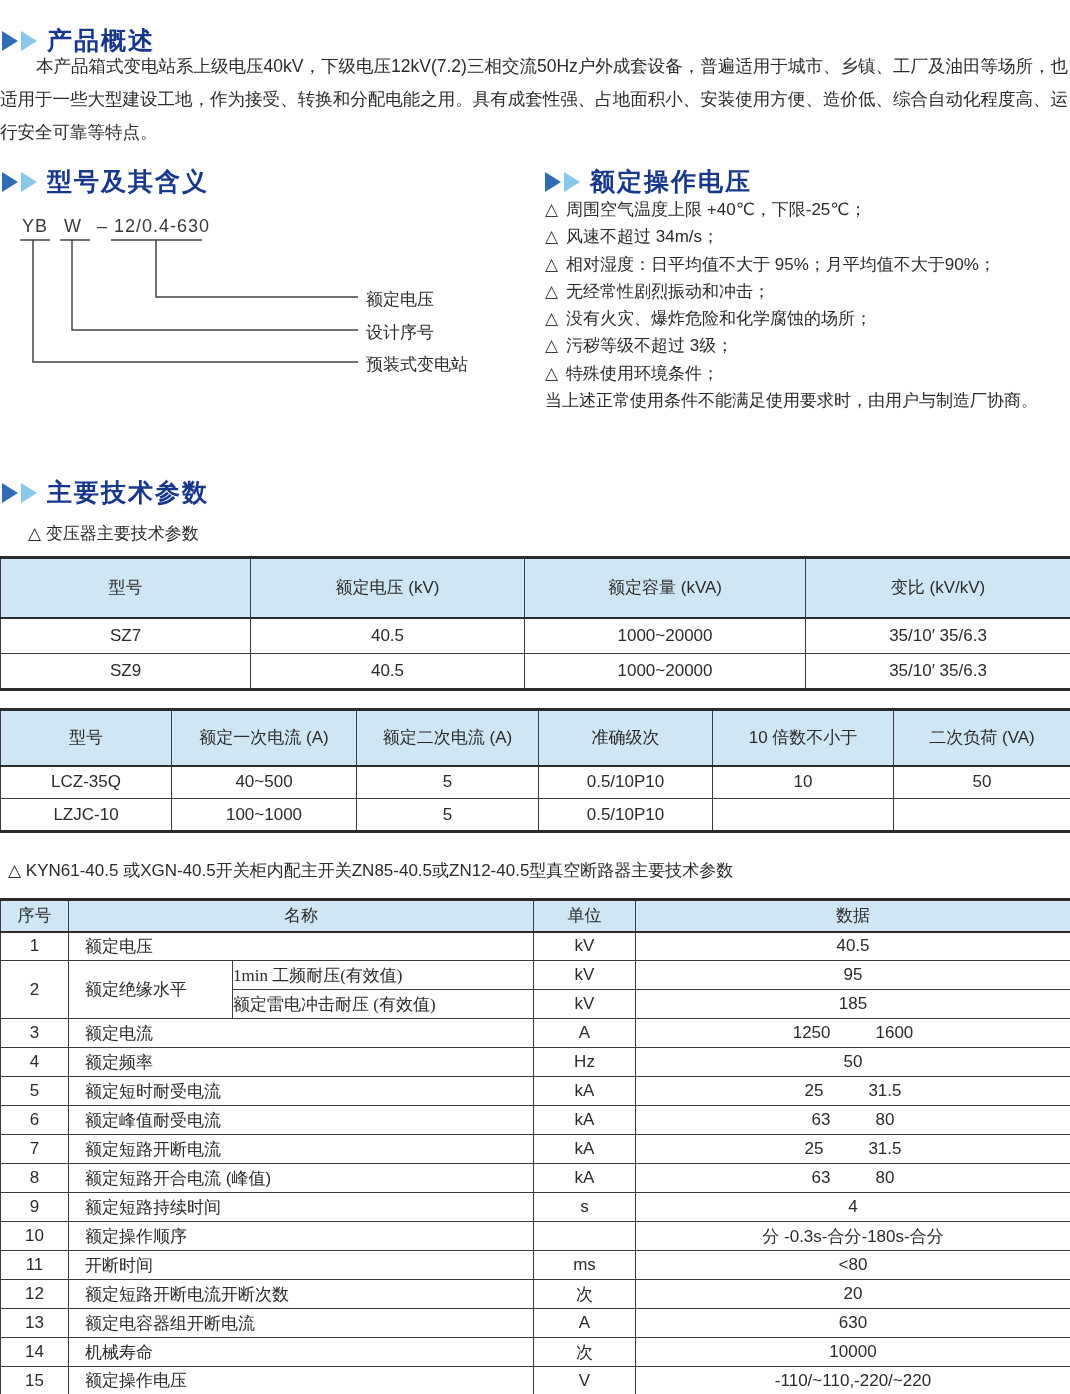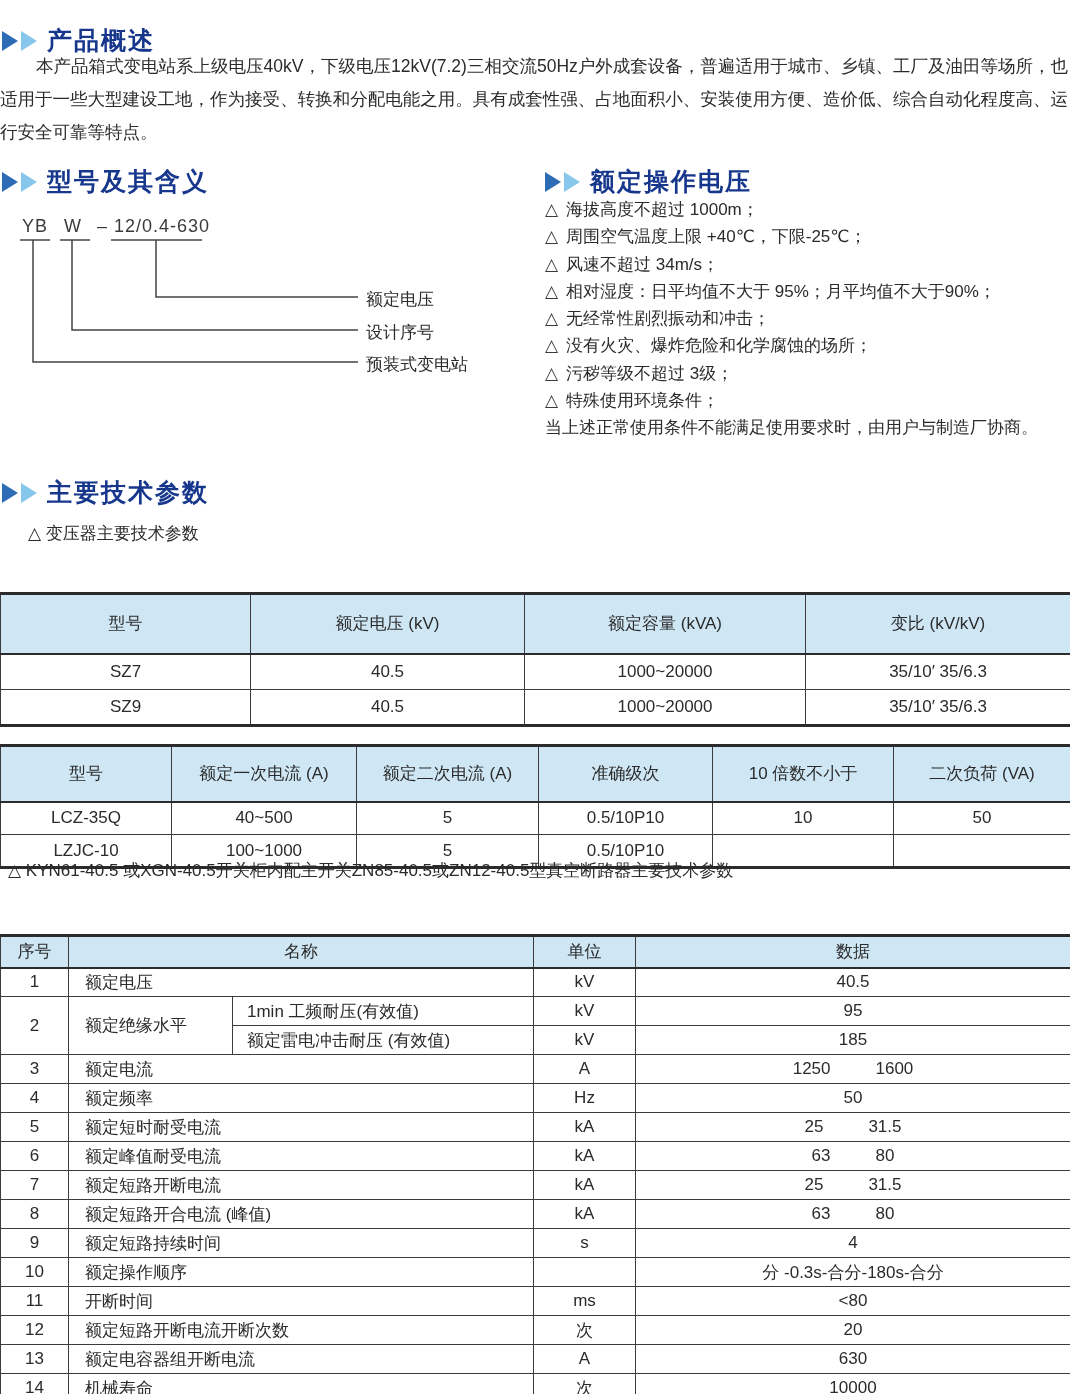--- a/index.html
+++ b/index.html
@@ -21,36 +21,36 @@
   .code-part{position:absolute;font-size:18px;color:#3a3a3a;letter-spacing:1px;}
   .diagram-label{position:absolute;font-size:17px;color:#2b2b2b;}
   
   .env{position:absolute;left:545px;top:196px;width:525px;font-size:17px;}
   .env-item{line-height:27.3px;white-space:nowrap;}
   .env-item .tri{margin-right:8px;color:#3a3a3a;}
   .env-note{line-height:27.3px;white-space:nowrap;}
   
   .subtitle{position:absolute;font-size:17px;color:#2b2b2b;text-align:right;}
   
-  table{border-collapse:collapse;table-layout:fixed;position:absolute;left:0;width:1070px;background:#fff;margin-top:36px;}
+  table{border-collapse:collapse;table-layout:fixed;position:absolute;left:0;width:1070px;background:#fff;}
   th,td{border:1px solid #3c3c3c;text-align:center;font-size:17px;font-weight:normal;color:#2b2b2b;padding:0;overflow:hidden;}
   thead th{background:#cfe7f5;}
   .tbl{border-top:3px solid #2b2b2b;border-bottom:3px solid #2b2b2b;}
   .tbl thead tr{border-bottom:2px solid #2b2b2b;}
   #table-transformer{top:556px;}
   #table-transformer thead tr{height:60px;}
   #table-transformer tbody tr{height:36px;}
   #table-ct{top:708px;}
   #table-ct thead tr{height:56px;}
   #table-ct tbody tr{height:33px;}
   #table-breaker{top:898px;}
   #table-breaker thead tr{height:32px;}
   #table-breaker tbody tr{height:29px;}
   #table-breaker td.nm{text-align:left;padding-left:16px;}
-  #table-breaker td.nm.sub{padding-left:14px;}
+  #table-breaker td.nm.sub{padding-left:0;font-family:Liberation Serif, serif;}
   td.dual{vertical-align:middle;}
   td.dual .inner{display:flex;justify-content:center;gap:45px;}
 </style>
 </head>
 <body>
 
 <div class="sec-title" style="left:2px;top:24px;">
   <span class="tri-arrow"></span>
   <span class="tri-arrow light"></span>
   <span class="txt">产品概述</span>
@@ -83,21 +83,20 @@
   <span class="diagram-label" style="left:366px;top:353px;font-family:Liberation Mono, monospace;">预装式变电站</span>
 </div>
 
 <div class="sec-title" style="left:545px;top:165px;">
   <span class="tri-arrow"></span>
   <span class="tri-arrow light"></span>
   <span class="txt">额定操作电压</span>
 </div>
 <div class="env">
 
-<div class="env-item"><span class="tri">△</span><span>海拔高度不超过 1000m；</span></div>
     <div class="env-item"><span class="tri">△</span><span>周围空气温度上限 +40℃，下限-25℃；</span></div>
     <div class="env-item"><span class="tri">△</span><span>风速不超过 34m/s；</span></div>
     <div class="env-item"><span class="tri">△</span><span>相对湿度：日平均值不大于 95%；月平均值不大于90%；</span></div>
     <div class="env-item"><span class="tri">△</span><span>无经常性剧烈振动和冲击；</span></div>
     <div class="env-item"><span class="tri">△</span><span>没有火灾、爆炸危险和化学腐蚀的场所；</span></div>
     <div class="env-item"><span class="tri">△</span><span>污秽等级不超过 3级；</span></div>
     <div class="env-item"><span class="tri">△</span><span>特殊使用环境条件；</span></div>
     <div class="env-note">当上述正常使用条件不能满足使用要求时，由用户与制造厂协商。</div>
   </div>
 

